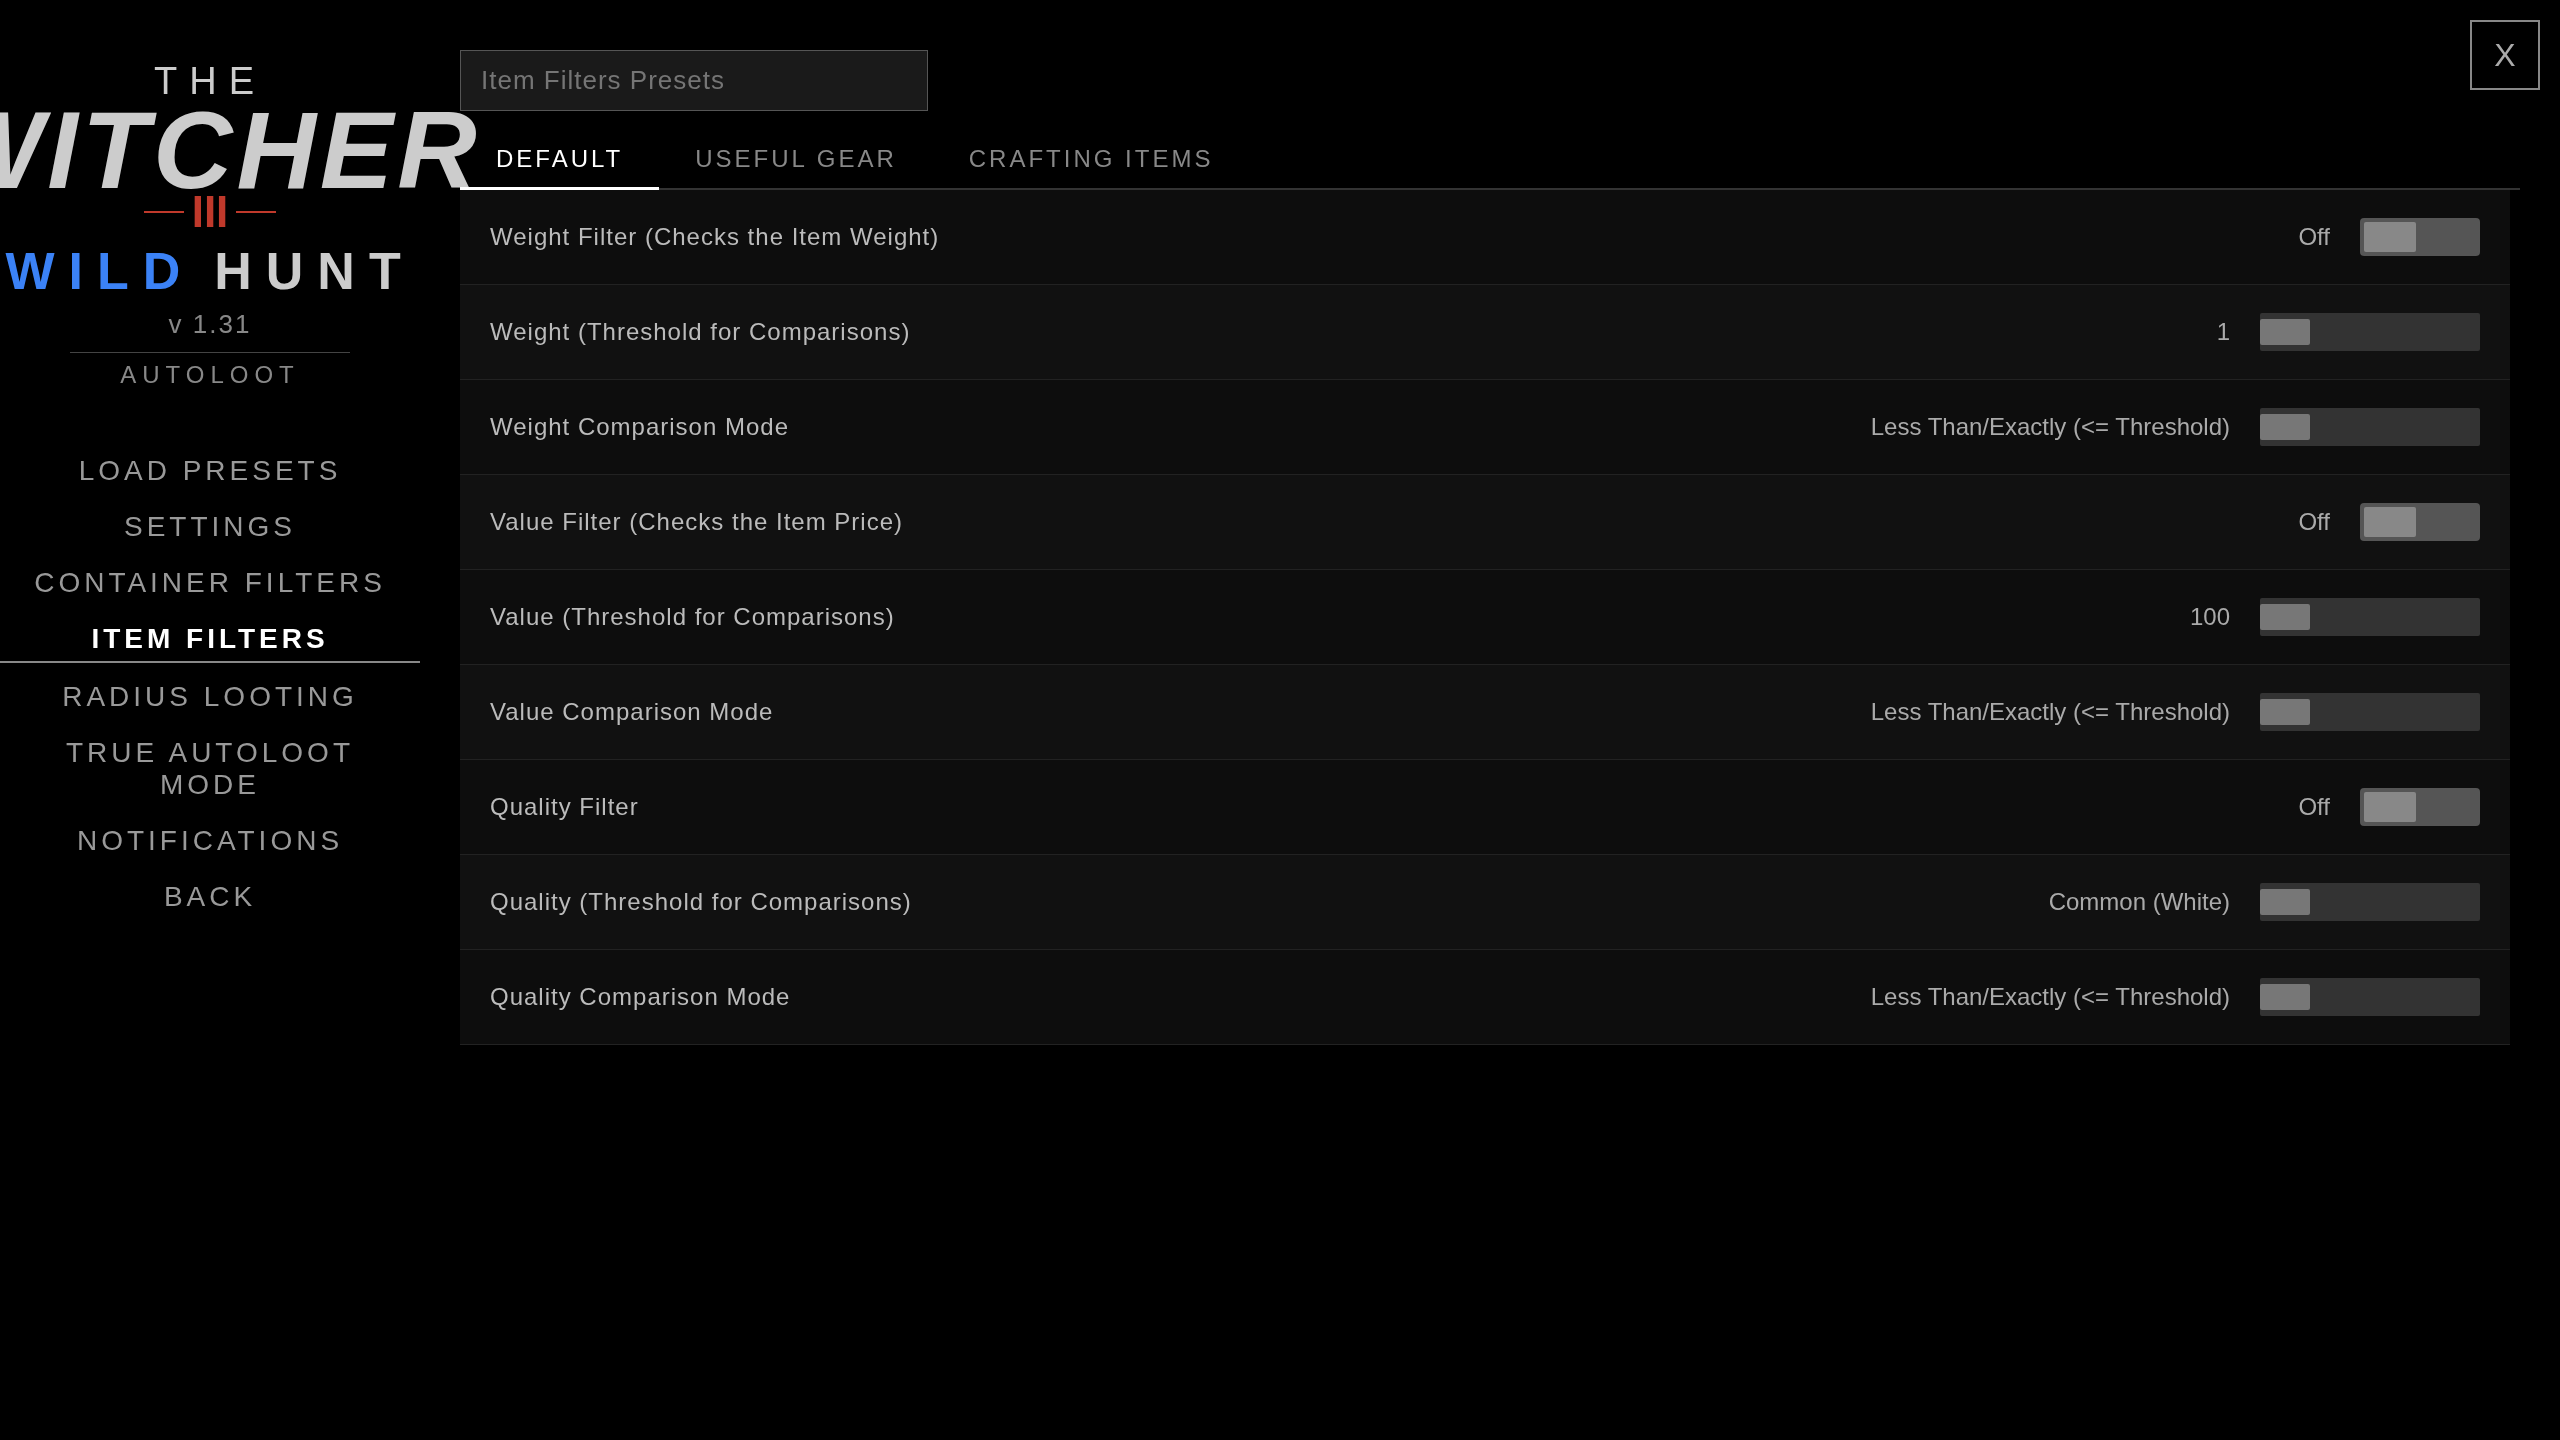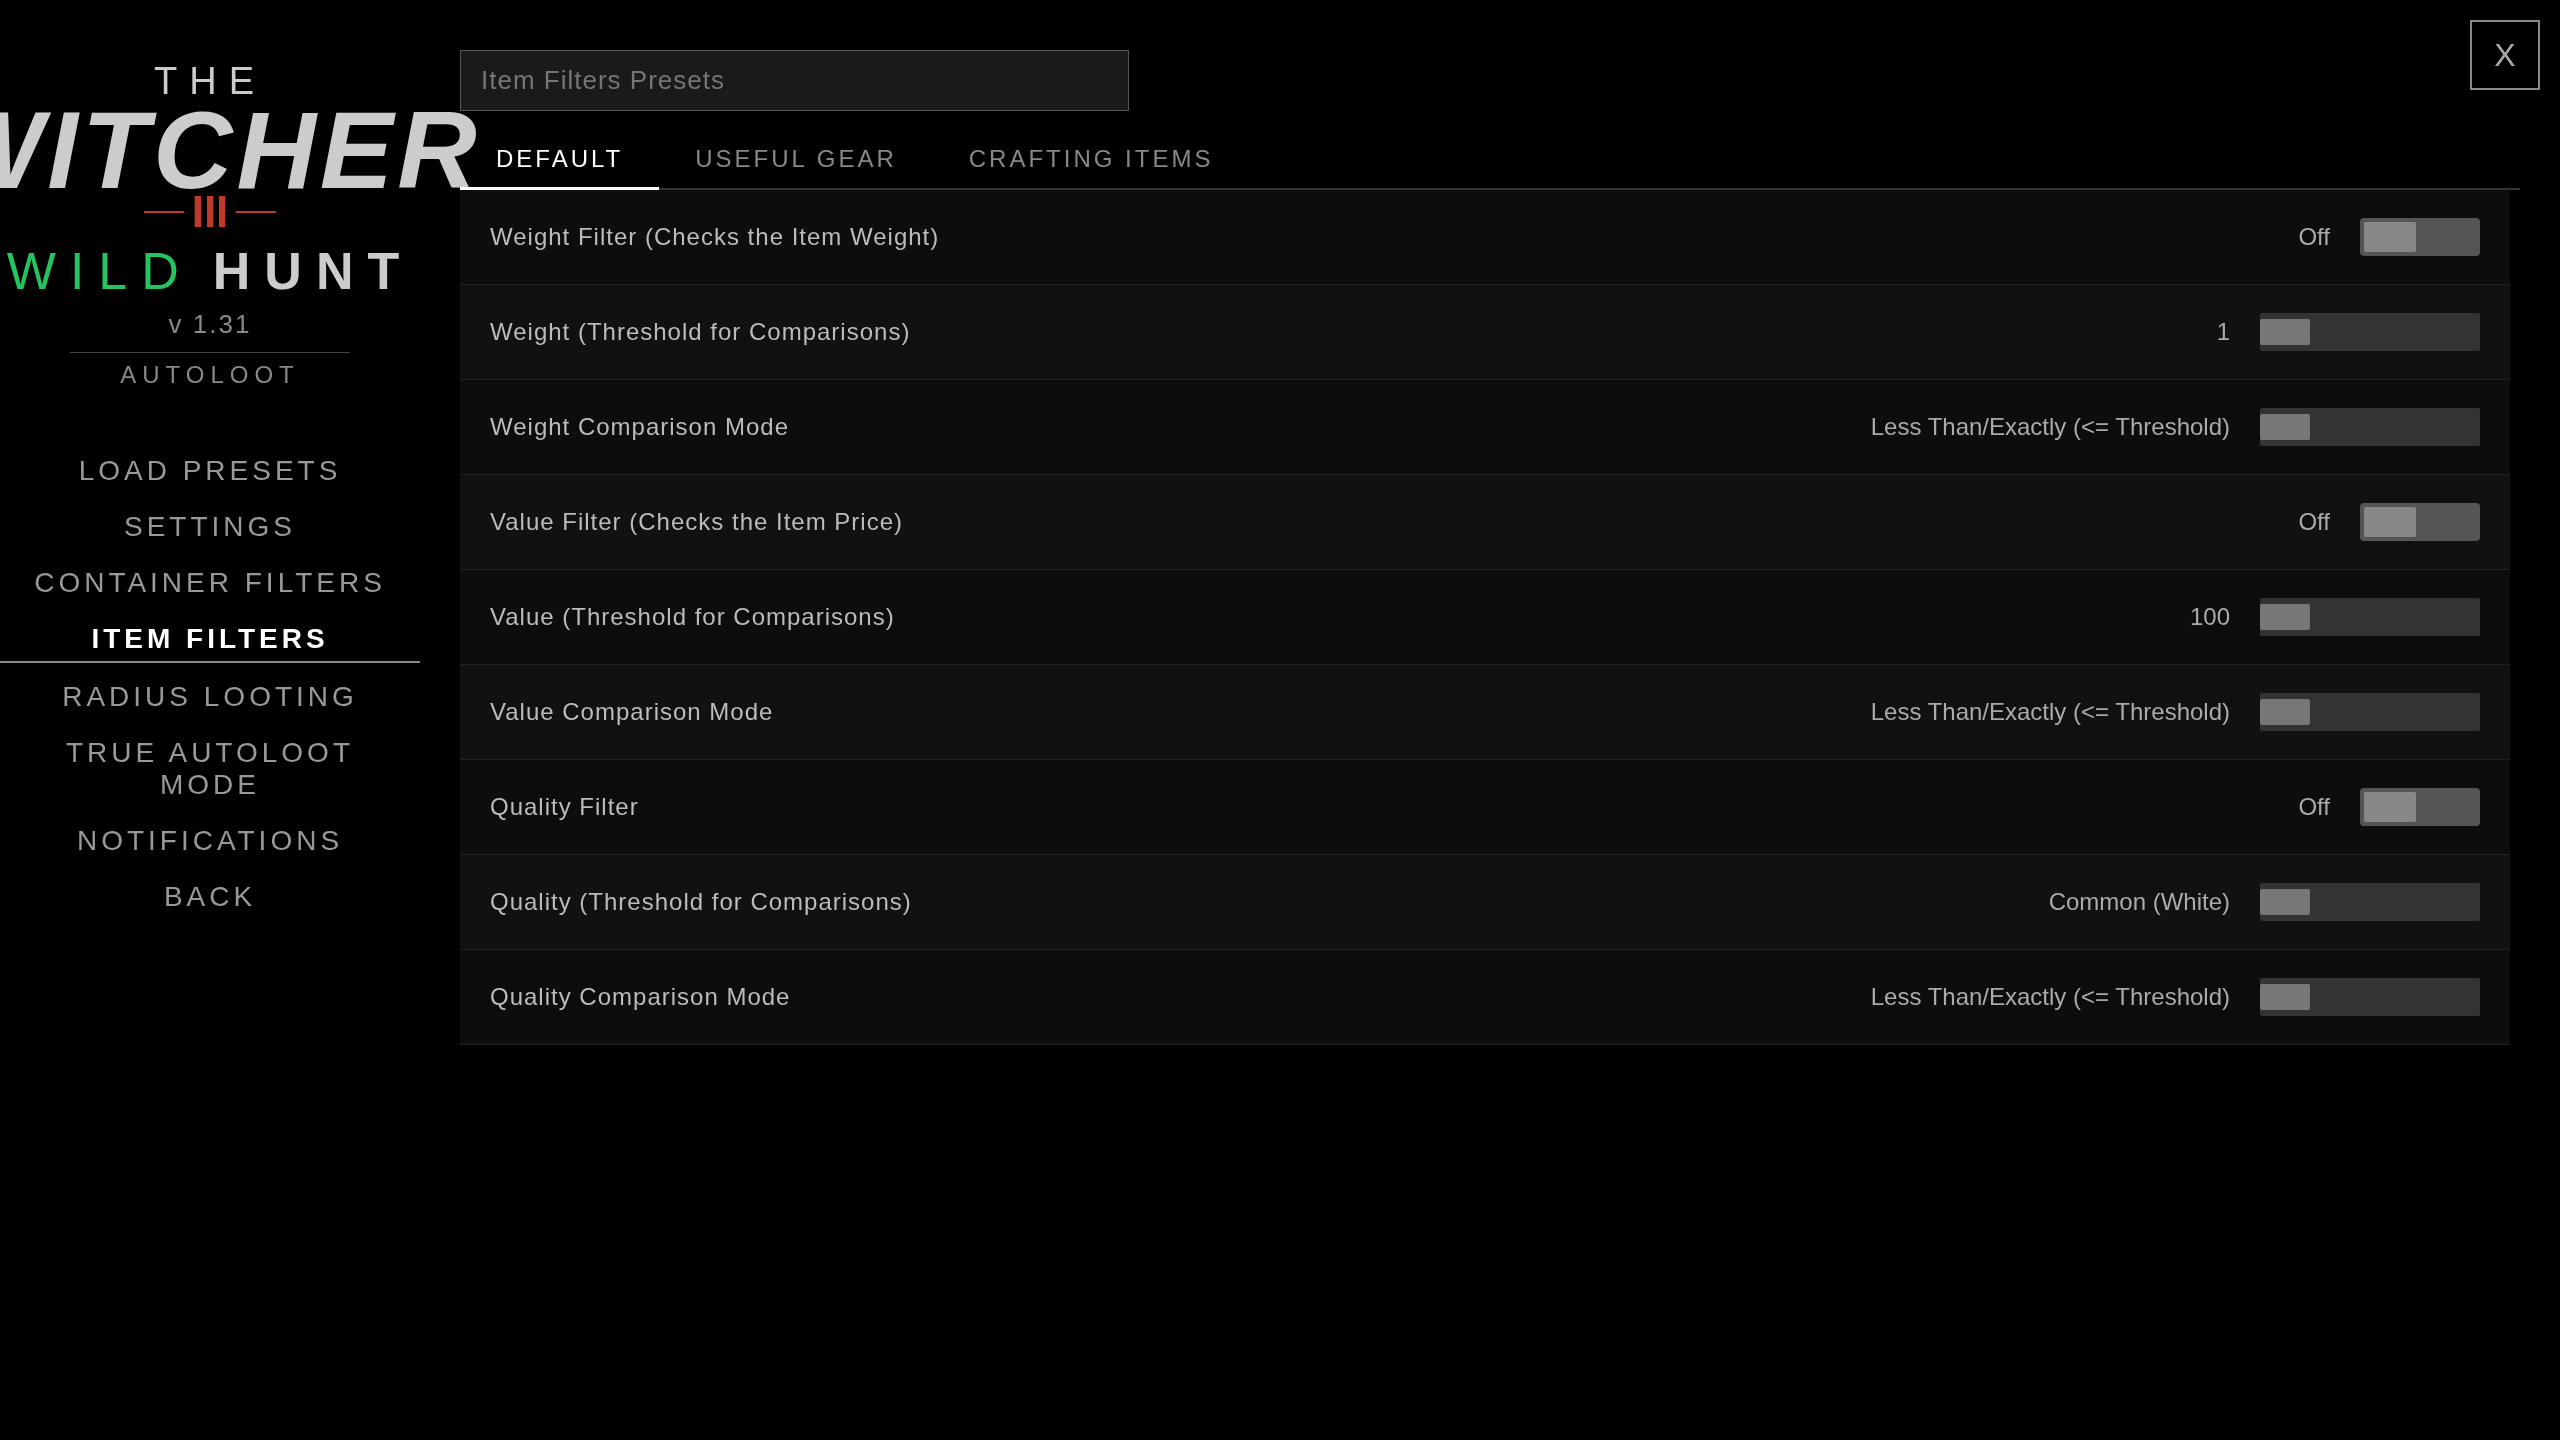--- a/index.html
+++ b/index.html
@@ -48,23 +48,23 @@
       font-weight: 900;
       letter-spacing: 4px;
       color: #ccc;
       text-transform: uppercase;
       line-height: 0.85;
       font-style: italic;
     }
 
     .logo-wild {
       font-size: 52px;
-      font-weight: 400;
+      font-weight: 700;
       letter-spacing: 14px;
-      color: #22c55e;
+      color: #3b82f6;
       text-transform: uppercase;
     }
 
     .logo-hunt {
       font-size: 52px;
       font-weight: 700;
       letter-spacing: 14px;
       color: #ccc;
       text-transform: uppercase;
     }
@@ -148,21 +148,21 @@
     #presets-input-wrap {
       margin-bottom: 20px;
     }
 
     #presets-input {
       background: #1a1a1a;
       border: 1px solid #555;
       color: #aaa;
       font-size: 26px;
       padding: 14px 20px;
-      width: 669px;
+      width: 468px;
       letter-spacing: 1px;
       outline: none;
     }
 
     
     #tabs-row {
       display: flex;
       gap: 0;
       margin-bottom: 0;
       border-bottom: 2px solid #333;

